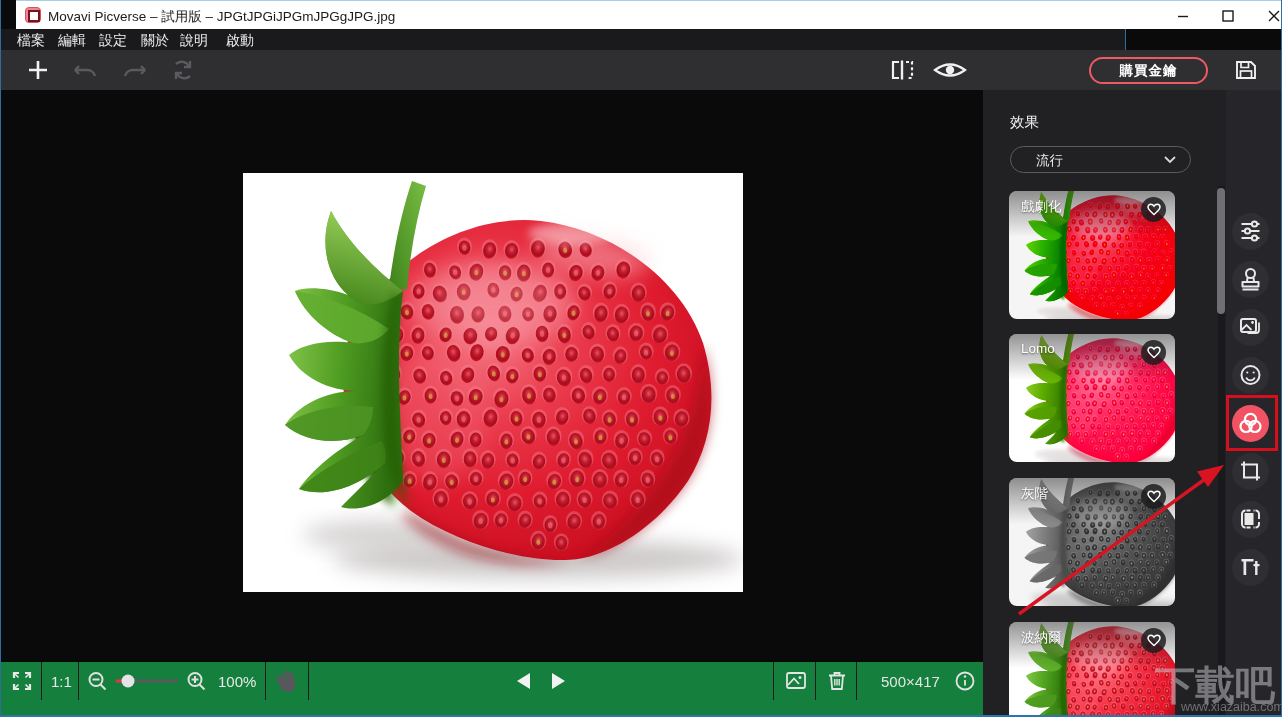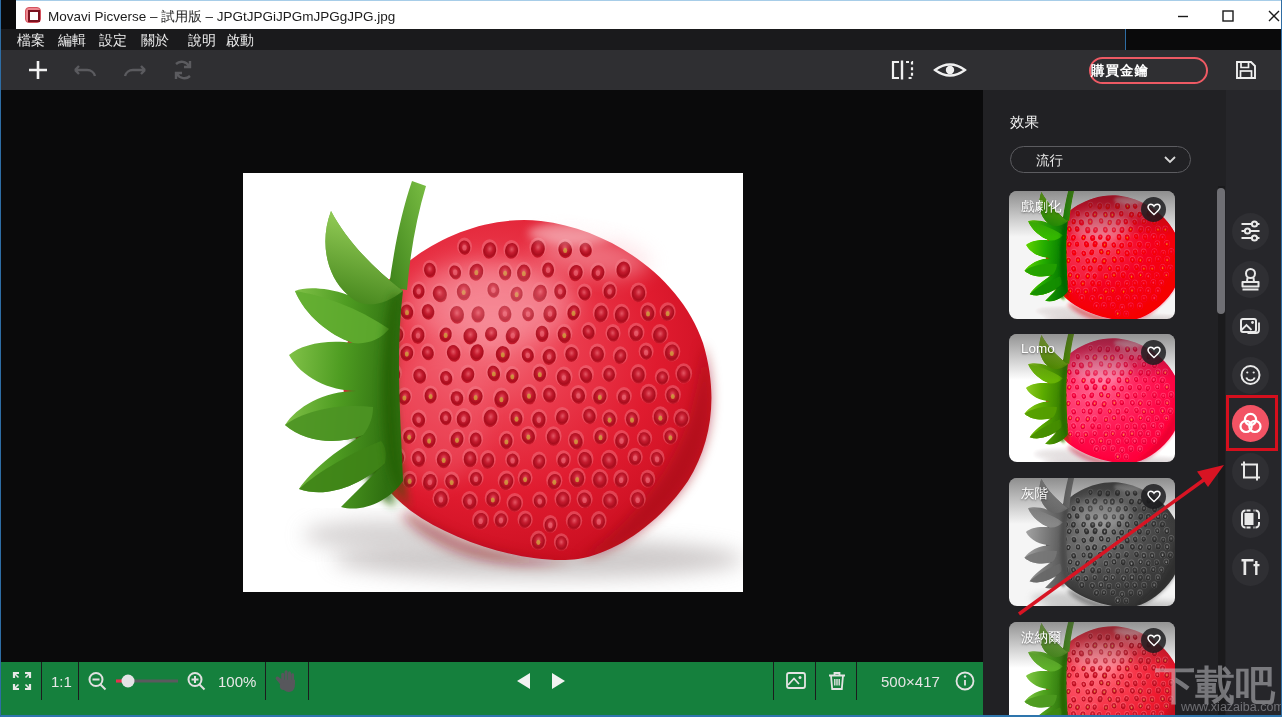--- a/index.html
+++ b/index.html
@@ -22,21 +22,21 @@
 .thumb > svg{position:absolute;left:0;top:0;width:184px;height:128px}
 .tgrad{position:absolute;left:0;top:0;width:100%;height:46px;background:linear-gradient(rgba(40,40,40,.5),rgba(40,40,40,0))}
 .tlabel{position:absolute;left:12px;top:7px;font-size:13.5px;color:#fff;text-shadow:0 1px 2px rgba(0,0,0,.5)}
 .heart{position:absolute;right:9px;top:6px;width:25px;height:25px;border-radius:50%;background:rgba(25,25,27,.82)}
 .circ{position:absolute;left:1232px;width:37px;height:37px;border-radius:50%;background:#2f2f33}
 #effects-title{position:absolute;left:1010px;top:113px;font-size:14.5px;font-weight:normal;color:#f2f2f2}
 #dropdown{position:absolute;left:1010px;top:146px;width:181px;height:27px;border:1px solid #5c5c60;border-radius:14px}
 #dropdown span{position:absolute;left:25px;top:5px;font-size:13.5px;color:#e8e8e8}
 #scrolltrack{position:absolute;left:1218px;top:186px;width:7px;height:531px;background:#1a1a1c}
 #scrollthumb{position:absolute;left:1217px;top:188px;width:8px;height:126px;border-radius:4px;background:#6f6f74}
-#buybtn{position:absolute;left:1088px;top:7px;width:119px;height:27px;border:2px solid #ee5a64;border-radius:14px;color:#fff;font-size:13.5px;font-weight:bold;text-align:left;line-height:23px;letter-spacing:1px}
+#buybtn{position:absolute;left:1088px;top:7px;width:119px;height:27px;border:2px solid #ee5a64;border-radius:14px;color:#fff;font-size:13.5px;font-weight:bold;text-align:center;line-height:23px;letter-spacing:1px}
 </style></head>
 <body>
 
 <svg width="0" height="0" style="position:absolute">
 <defs>
 <radialGradient id="sg" cx="50%" cy="40%" r="58%">
  <stop offset="0%" stop-color="#e45563"></stop>
  <stop offset="42%" stop-color="#c41b2e"></stop>
  <stop offset="78%" stop-color="#a80d1d"></stop>
  <stop offset="100%" stop-color="#c8182a"></stop>
@@ -708,21 +708,21 @@
   <rect x="5.5" y="11" width="11" height="7" stroke-width="1.7"></rect>
  </g>
 </svg>
 <div id="buybtn">購買金鑰</div>
   </div>
 <div id="menubar">
  <div class="mi" style="left:16px">檔案</div>
  <div class="mi" style="left:57px">編輯</div>
  <div class="mi" style="left:98px">設定</div>
  <div class="mi" style="left:140px">關於</div>
- <div class="mi" style="left:187px">說明</div>
+ <div class="mi" style="left:179px">說明</div>
  <div class="mi" style="left:225px">啟動</div>
 </div>
 <div id="titlebar">
  <div id="appicon"></div>
  <div id="titletxt">Movavi Picverse – 試用版 – JPGtJPGiJPGmJPGgJPG.jpg</div>
  <svg class="abs" style="left:1150px;top:0" width="132" height="29" viewBox="0 0 132 29">
  <path d="M12,15.5 H22" stroke="#1a1a1a" stroke-width="1.4"></path>
  <rect x="57" y="10" width="10" height="10" stroke="#1a1a1a" stroke-width="1.4" fill="none"></rect>
  <path d="M103,10 L113,20 M113,10 L103,20" stroke="#1a1a1a" stroke-width="1.4"></path>
 </svg>

